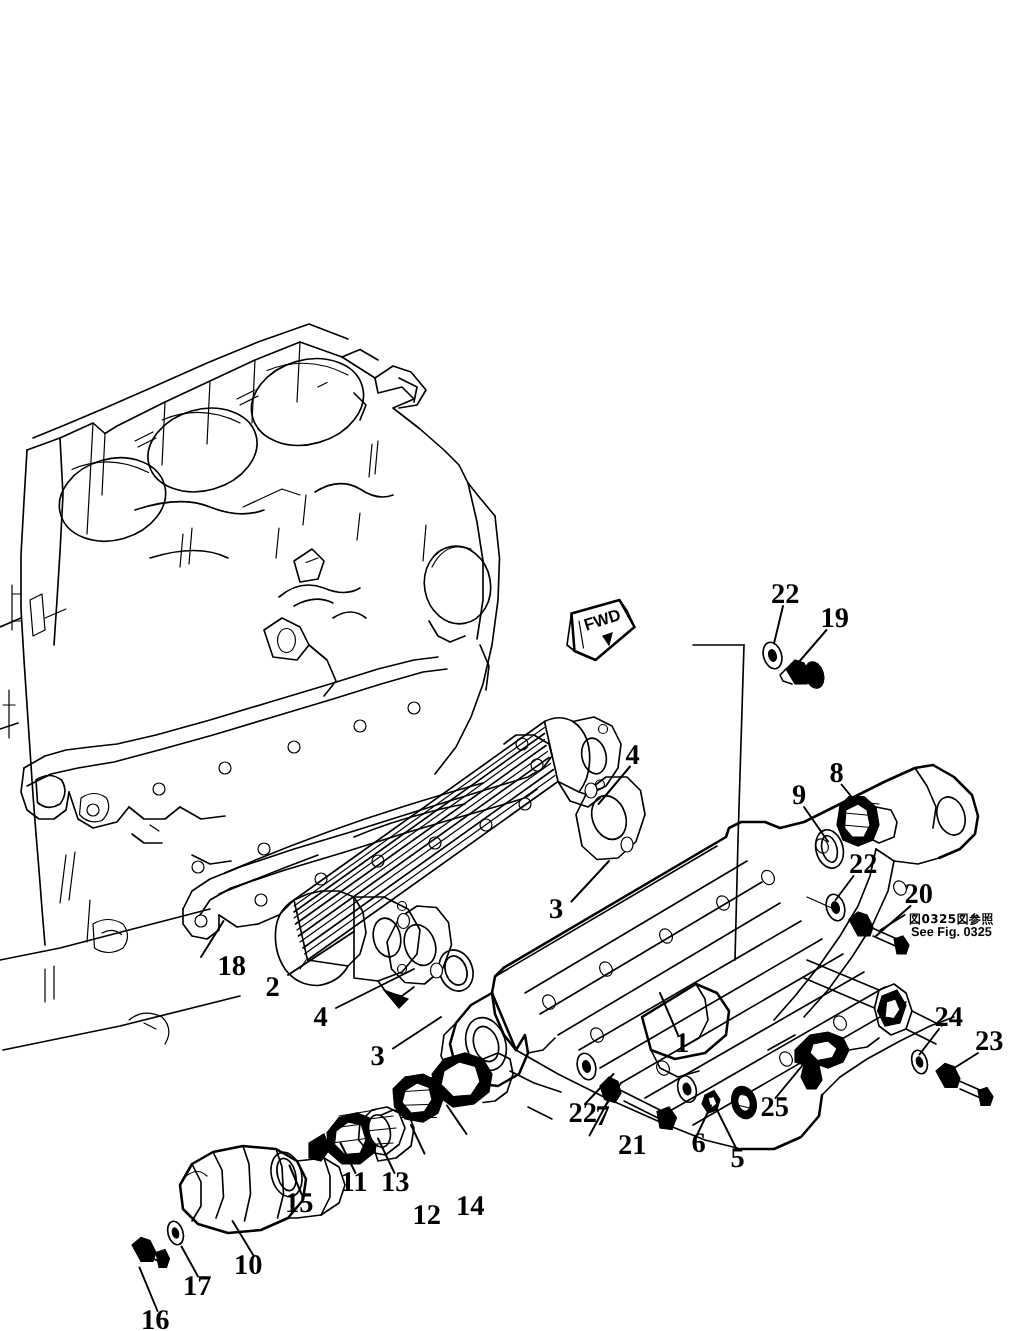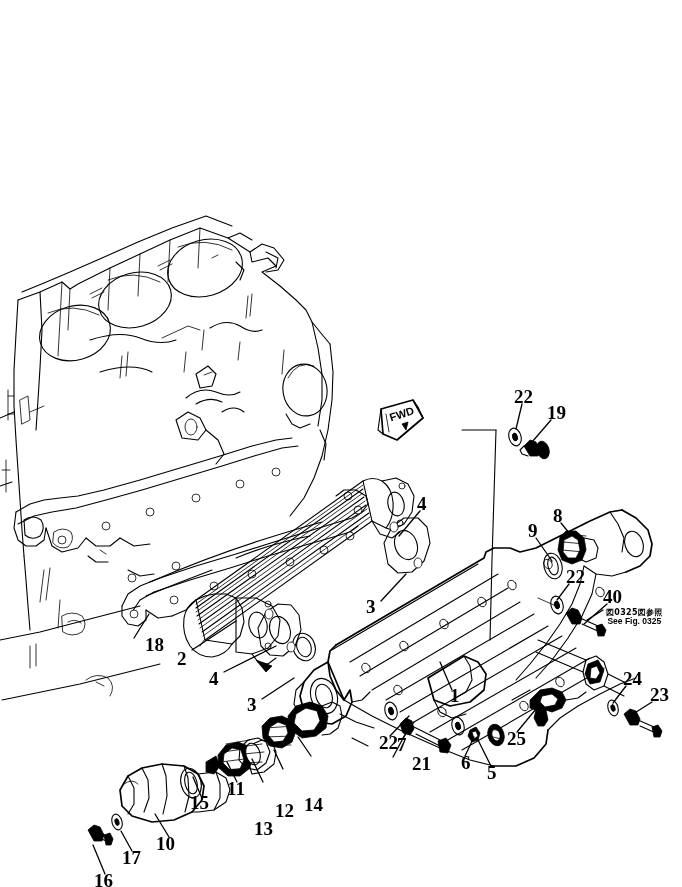--- a/index.html
+++ b/index.html
@@ -471,28 +471,28 @@
   <div class="callout" style="left:417px; top:494px;">4</div>
   <div class="callout" style="left:209px; top:669px;">4</div>
   <div class="callout" style="left:487px; top:763px;">5</div>
   <div class="callout" style="left:461px; top:753px;">6</div>
   <div class="callout" style="left:397px; top:735px;">7</div>
   <div class="callout" style="left:553px; top:506px;">8</div>
   <div class="callout" style="left:528px; top:521px;">9</div>
   <div class="callout" style="left:156px; top:834px;">10</div>
   <div class="callout" style="left:227px; top:779px;">11</div>
   <div class="callout" style="left:275px; top:766px;margin-top:35px;">12</div>
-  <div class="callout" style="left:254px; top:779px;margin-top:40px;">13</div>
+  <div class="callout" style="left:254px; top:779px;">13</div>
   <div class="callout" style="left:304px; top:753px;margin-top:42px;">14</div>
   <div class="callout" style="left:190px; top:793px;text-align:center;">15</div>
   <div class="callout" style="left:94px;  top:871px;">16</div>
   <div class="callout" style="left:122px; top:848px;">17</div>
   <div class="callout" style="left:121px; top:635px;margin-left:24px;">18</div>
   <div class="callout" style="left:547px; top:403px;">19</div>
-  <div class="callout" style="left:603px; top:587px;">40</div>
+  <div class="callout" style="left:603px; top:587px;">20</div>
   <div class="callout" style="left:383px; top:754px;margin-left:29px;">21</div>
   <div class="callout" style="left:514px; top:387px;">22</div>
   <div class="callout" style="left:566px; top:567px;">22</div>
   <div class="callout" style="left:379px; top:733px;">22</div>
   <div class="callout" style="left:650px; top:685px;">23</div>
   <div class="callout" style="left:623px; top:669px;">24</div>
   <div class="callout" style="left:507px; top:729px;">25</div>
 
   <div class="fwd-label" style="left:388px; top:412px; transform:rotate(-18deg); transform-origin:left top;">FWD</div>
 

